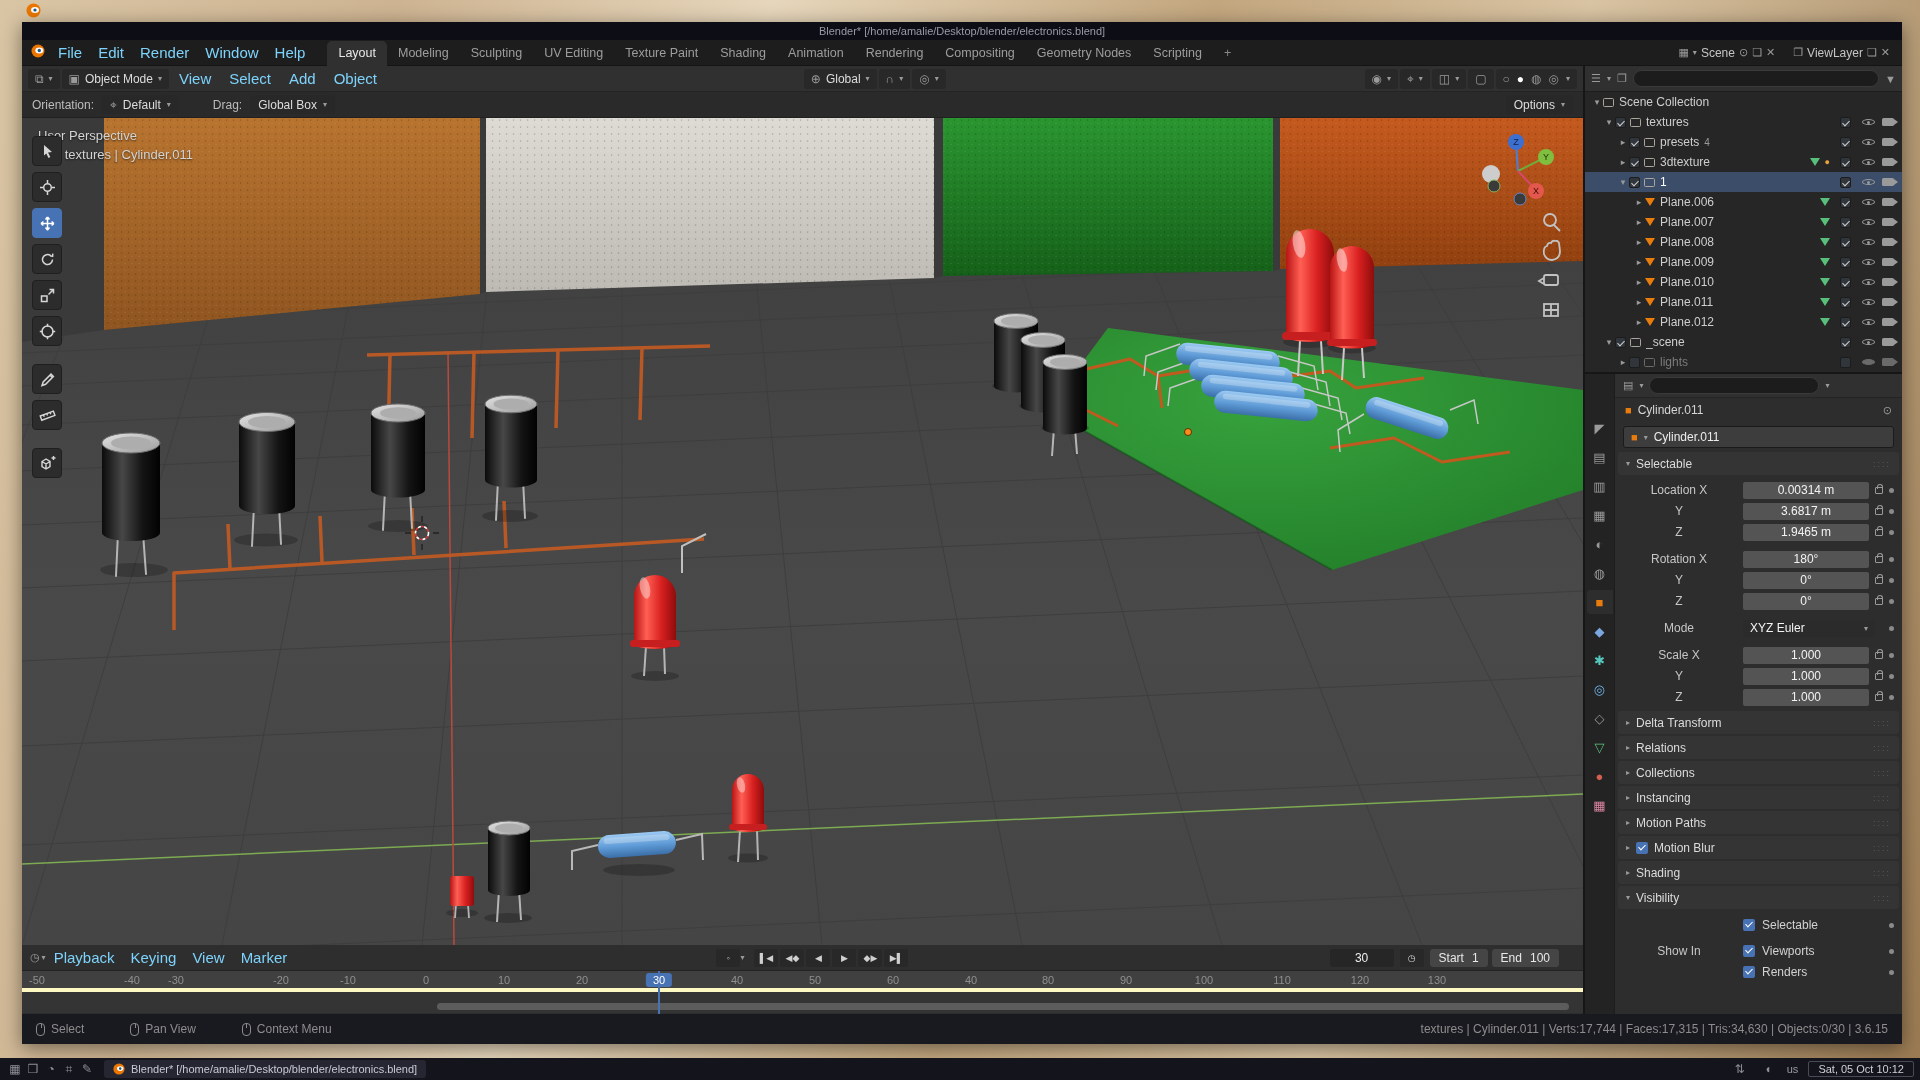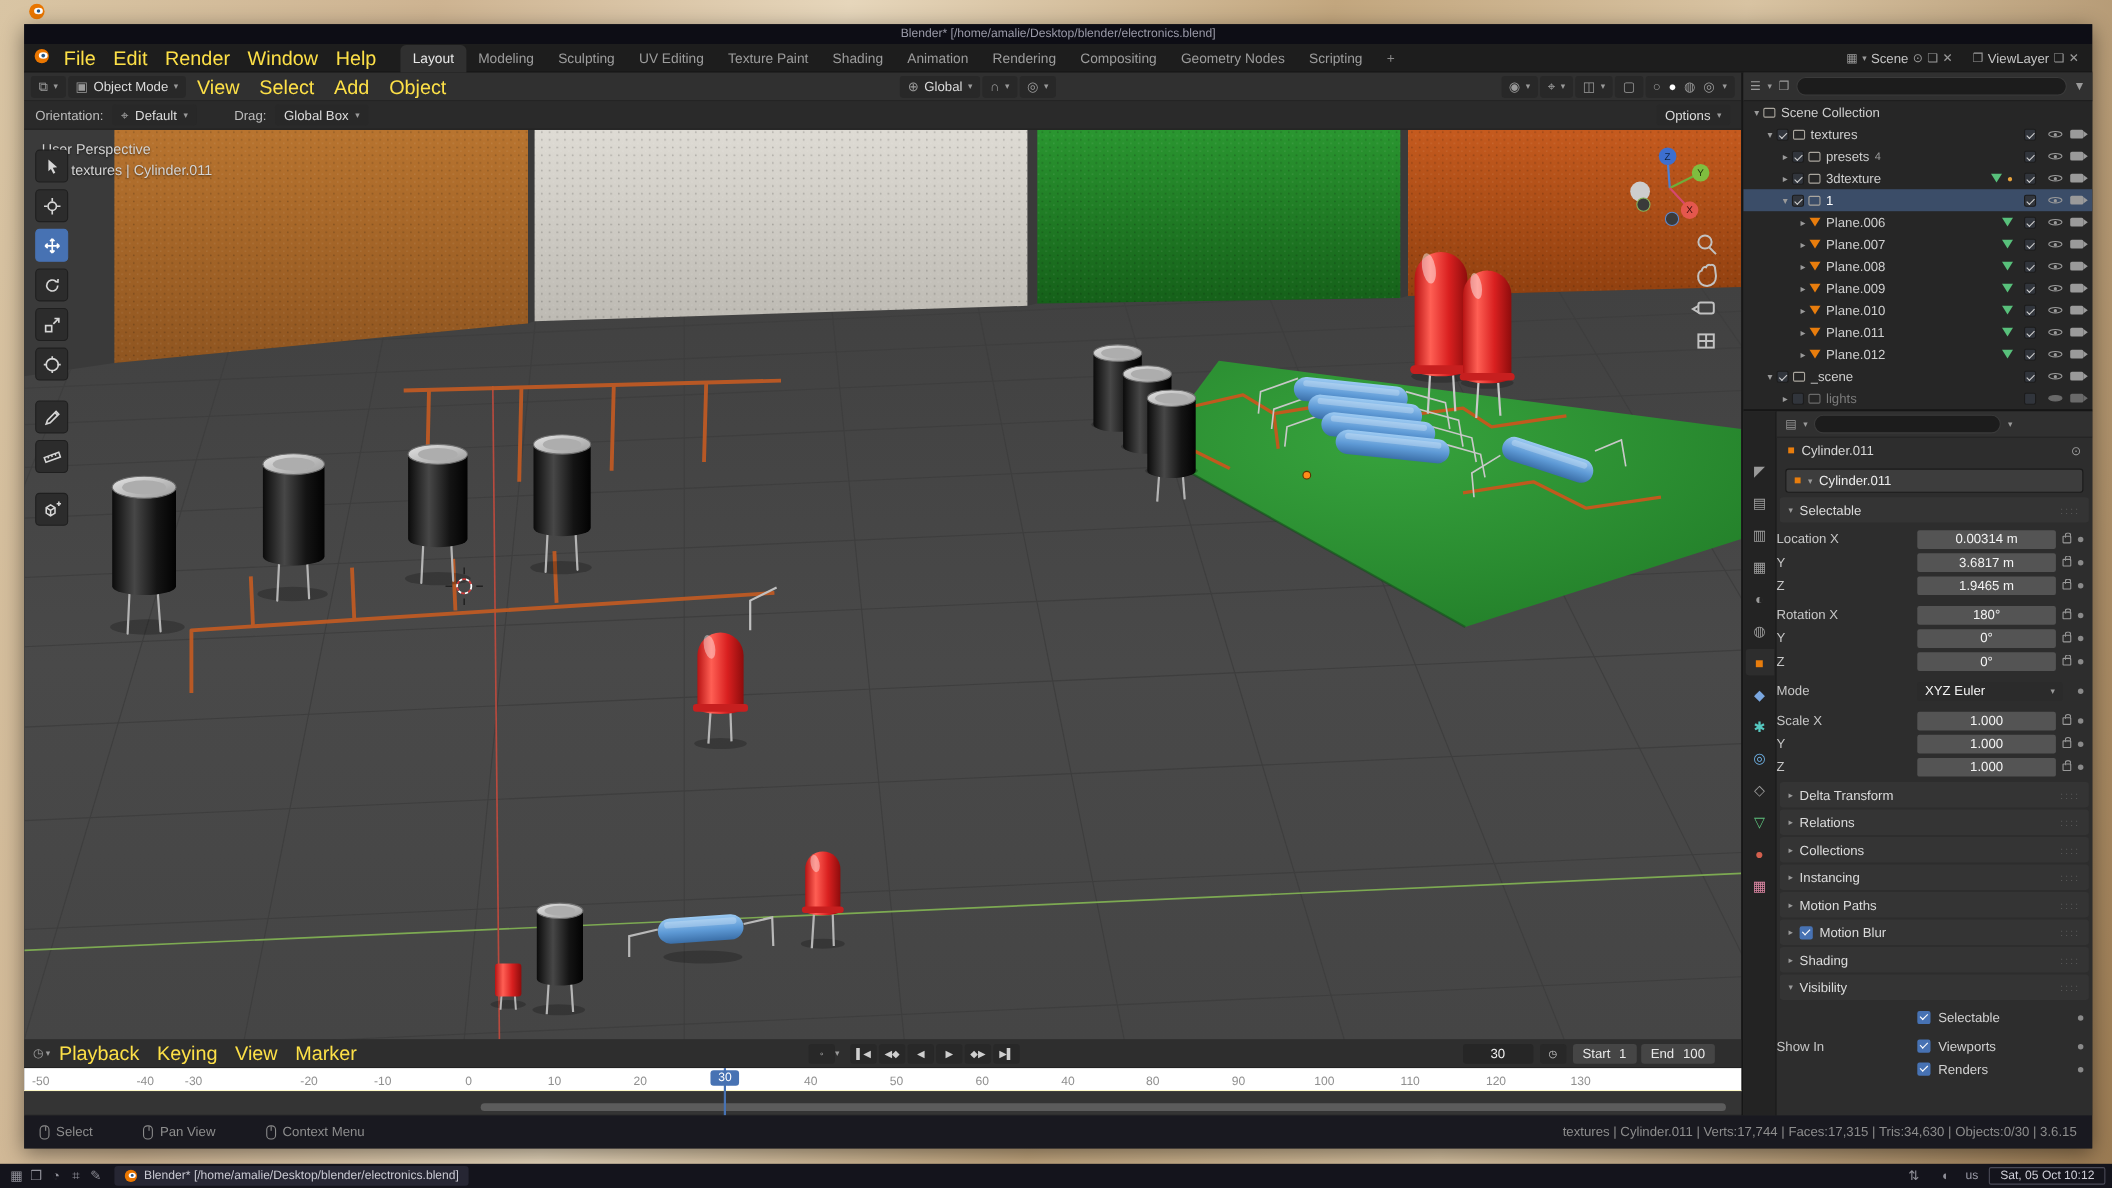--- a/index.html
+++ b/index.html
@@ -3,21 +3,21 @@
 <meta charset="utf-8">
 <style>
   *{box-sizing:border-box;margin:0;padding:0}
   html,body{width:1920px;height:1080px;overflow:hidden}
   body{font-family:"Liberation Sans",sans-serif;background:
     linear-gradient(105deg,#d9c5a4 0%,#cdb391 18%,#e6d6bb 35%,#c2a67e 55%,#d8c3a2 72%,#9a7a52 100%);position:relative;color:#c9c9c9}
   .win{position:absolute;left:22px;top:22px;width:1880px;height:1022px;background:#2b2b2b;box-shadow:0 4px 18px rgba(0,0,0,.45);font-size:12px}
   
   .titlebar{position:absolute;left:0;top:0;width:100%;height:18px;background:#0d0d15;display:flex;align-items:center;justify-content:center;color:#9a9aa8;font-size:11px}
   .topbar{position:absolute;left:0;top:18px;width:100%;height:26px;background:#1d1d1d;display:flex;align-items:center;padding:0 8px;border-bottom:1px solid #141414}
-  .menuitem{padding:0 8px;color:#fde047;font-size:18px;line-height:26px;cursor:default}
+  .menuitem{padding:0 8px;color:#7dd3fc;font-size:15px;line-height:26px;cursor:default}
   .tabs{display:flex;align-items:flex-end;height:26px;margin-left:14px}
   .tab{padding:5px 11px 6px;color:#9d9d9d;font-size:12.5px;border-radius:5px 5px 0 0}
   .tab.active{background:#303030;color:#e8e8e8}
   .tab.add{color:#8a8a8a}
   .idsel{display:flex;align-items:center;gap:4px;margin-left:18px;color:#c5c5c5}
   .ico{color:#9a9a9a;font-size:11px}
   .caret{font-size:8px;color:#9a9a9a}
   
   .vph{position:absolute;left:0;top:44px;width:1561px;height:26px;background:#303030;display:flex;align-items:center;padding:0 6px;gap:2px;border-bottom:1px solid #242424}
   .btn{display:inline-flex;align-items:center;gap:5px;background:#282828;border-radius:3px;padding:0 7px;height:20px;font-size:12px;color:#dcdcdc}
@@ -60,37 +60,37 @@
   .pstrip{width:30px;background:#232323;border-right:1px solid #1c1c1c;padding-top:42px;display:flex;flex-direction:column;align-items:center;gap:5px}
   .pi{width:26px;height:24px;display:flex;align-items:center;justify-content:center;font-size:13px;color:#9a9a9a;border-radius:3px 0 0 3px}
   .pi.active{background:#2d2d2d}
   .pbody{flex:1;overflow:hidden}
   .phead-row{height:24px;background:#303030;display:flex;align-items:center;gap:6px;padding:0 8px;border-bottom:1px solid #242424}
   .crumb{height:24px;display:flex;align-items:center;gap:6px;padding:0 10px;color:#d6d6d6}
   .idrow{margin:4px 8px;height:22px;background:#3d3d3d;border:1px solid #1b1b1b;border-radius:3px;display:flex;align-items:center;gap:6px;padding:0 7px;color:#ececec}
   .panelh{height:23px;background:#343434;border-radius:3px;margin:2px 3px 0;display:flex;align-items:center;gap:6px;padding:0 8px;color:#dcdcdc}
   .grip{margin-left:auto;color:#5c5c5c;font-size:9px;letter-spacing:2px}
   .prow{display:flex;align-items:center;height:20px;padding-right:8px;margin-top:1px}
-  .plabel{width:128px;text-align:left;color:#c6c6c6;padding-right:0;flex:none;font-size:12px}
+  .plabel{width:128px;text-align:center;color:#c6c6c6;padding-right:0;flex:none;font-size:12px}
   .pfield{flex:1;height:17px;background:#545454;border-radius:2px;display:flex;align-items:center;justify-content:center;color:#f3f3f3;font-size:12px}
   .pfield.dd{background:#2b2b2b;justify-content:space-between;padding:0 7px}
   .lock{width:8px;height:7px;border:1px solid #999;border-radius:1px;position:relative;margin-left:6px;flex:none}
   .lock::before{content:"";position:absolute;left:1px;top:-4px;width:4px;height:4px;border:1px solid #999;border-bottom:none;border-radius:3px 3px 0 0}
   .adot{width:5px;height:5px;background:#8a8a8a;border-radius:50%;margin-left:6px;flex:none}
   .bcheck{width:12px;height:12px;background:#4772b3;border-radius:2px;position:relative;flex:none}
   .bcheck::after{content:"";position:absolute;left:3.5px;top:1px;width:3px;height:6px;border:solid #fff;border-width:0 1.5px 1.5px 0;transform:rotate(45deg)}
   .vlabel{color:#d2d2d2;margin-left:7px}
   
   .timeline{position:absolute;left:0;top:923px;width:1561px;height:69px;background:#2e2e2e}
   .tl-head{height:26px;display:flex;align-items:center;padding:0 8px;border-bottom:1px solid #222}
   .transport{display:flex;gap:2px;align-items:center}
   .tbtn{min-width:24px;height:18px;background:#282828;border-radius:3px;color:#cfcfcf;font-size:9px;display:flex;align-items:center;justify-content:center;padding:0 4px}
   .nfield{height:18px;background:#262626;border-radius:3px;color:#eee;display:flex;align-items:center;justify-content:center;padding:0 10px}
   .sefield{height:18px;background:#454545;border-radius:3px;color:#e8e8e8;display:flex;align-items:center;gap:8px;padding:0 9px}
-  .ruler{position:relative;height:21px;background:#ffffff;border-bottom:1px solid #fef9c3}
+  .ruler{position:relative;height:21px;background:#404040;border-bottom:4px solid #fef9c3}
   .rlab{position:absolute;bottom:2px;transform:translateX(-50%);color:#8f8f8f;font-size:11px}
   .tracks{position:relative;height:21px;background:#343434}
   .hscroll{position:absolute;left:415px;right:14px;bottom:3px;height:7px;background:#5c5c5c;border-radius:4px}
   .playhead{position:absolute;left:637px;top:26px;width:2px;height:43px;background:#4772b3;transform:translateX(-1px)}
   .pmark{position:absolute;left:637px;top:28px;transform:translateX(-50%);background:#4772b3;color:#fff;font-size:11px;border-radius:3px;padding:1px 7px}
   
   .statusbar{position:absolute;left:0;top:992px;width:100%;height:30px;background:#191920;display:flex;align-items:center;padding:0 14px;color:#8d8d8d;font-size:12px}
   .hint{display:flex;align-items:center;gap:6px;margin-right:46px}
   .mouseico{width:9px;height:13px;border:1px solid #8a8a8a;border-radius:4px;position:relative;flex:none}
   .mouseico::before{content:"";position:absolute;left:3.5px;top:0;width:1px;height:4px;background:#8a8a8a}

